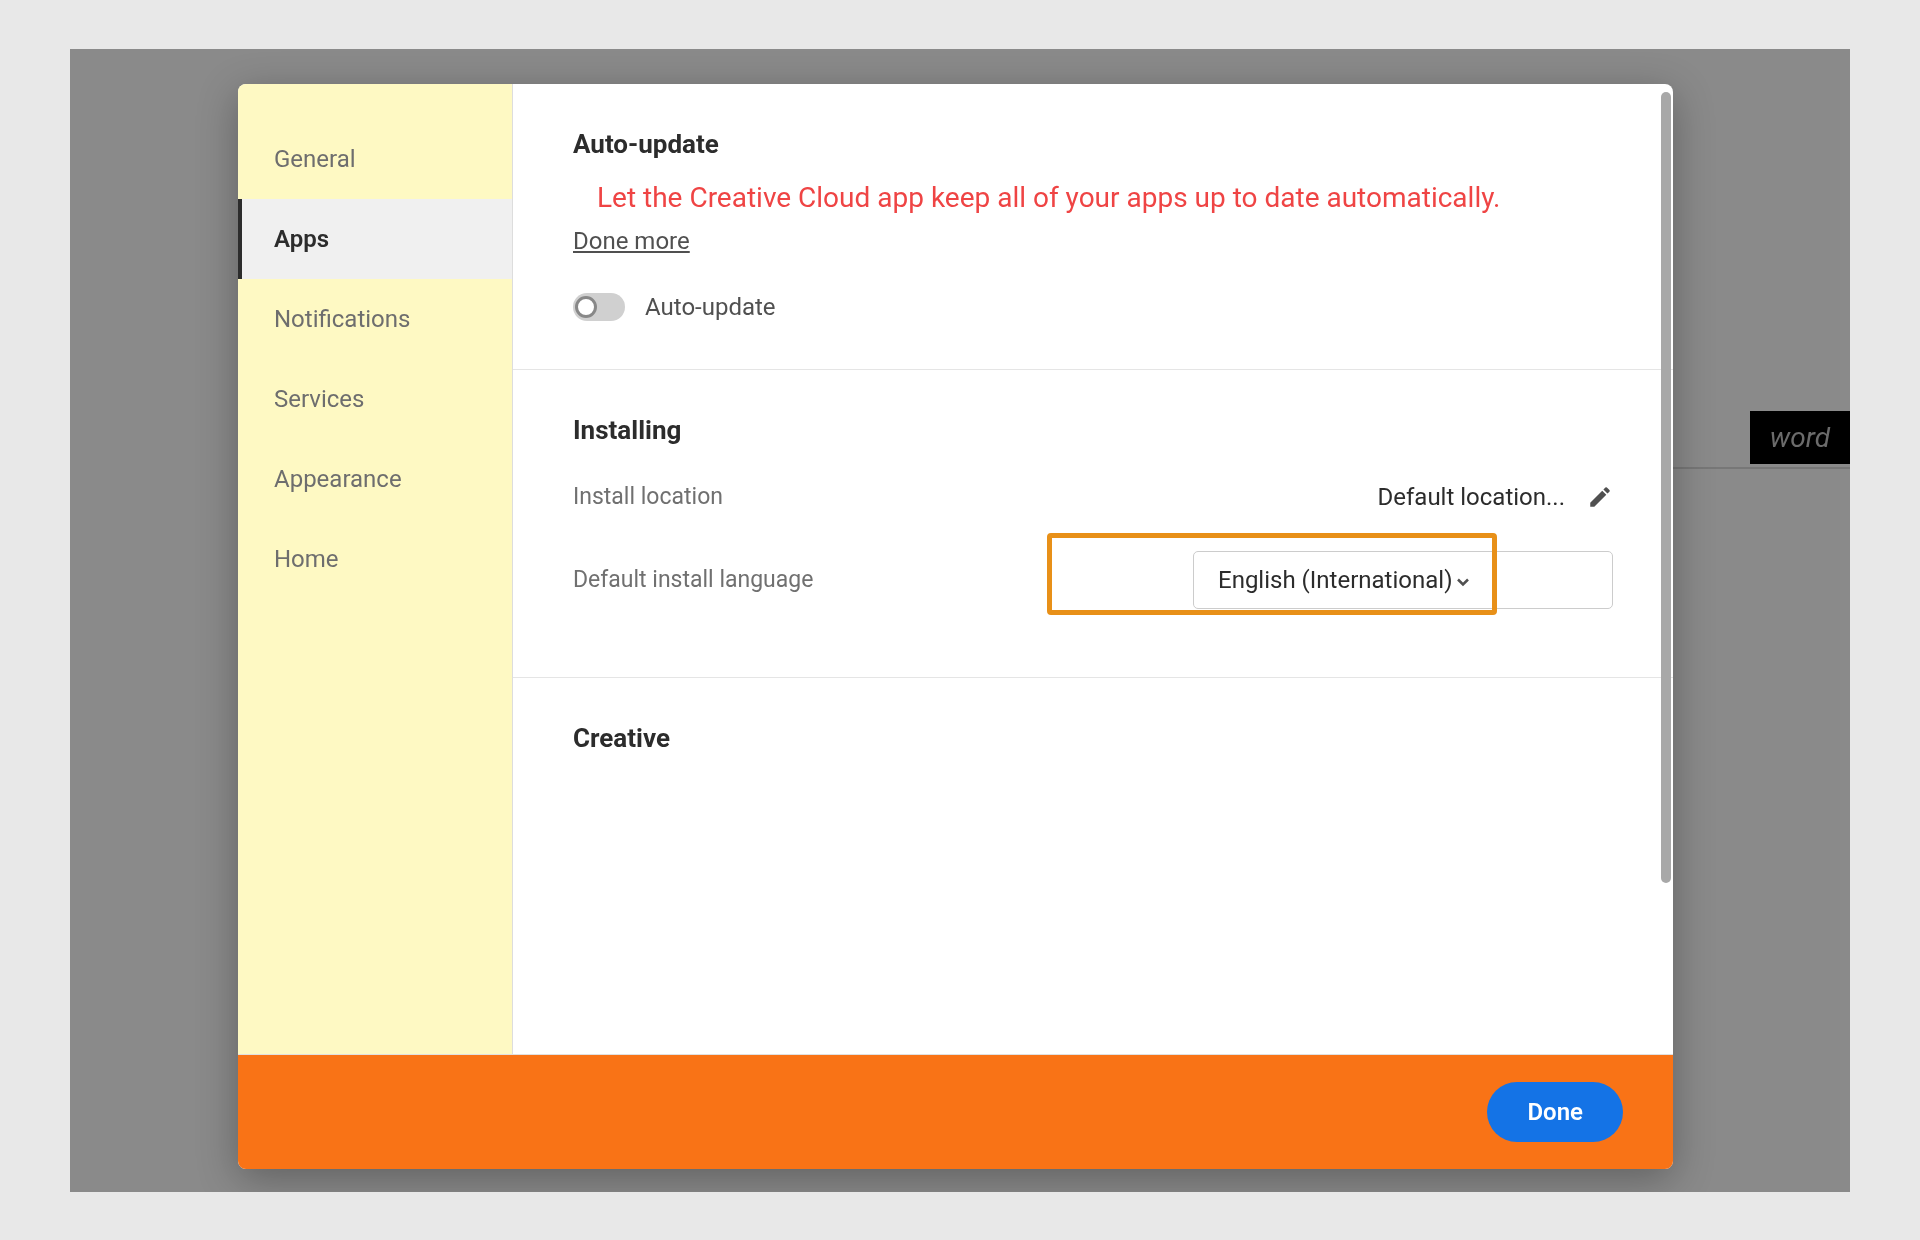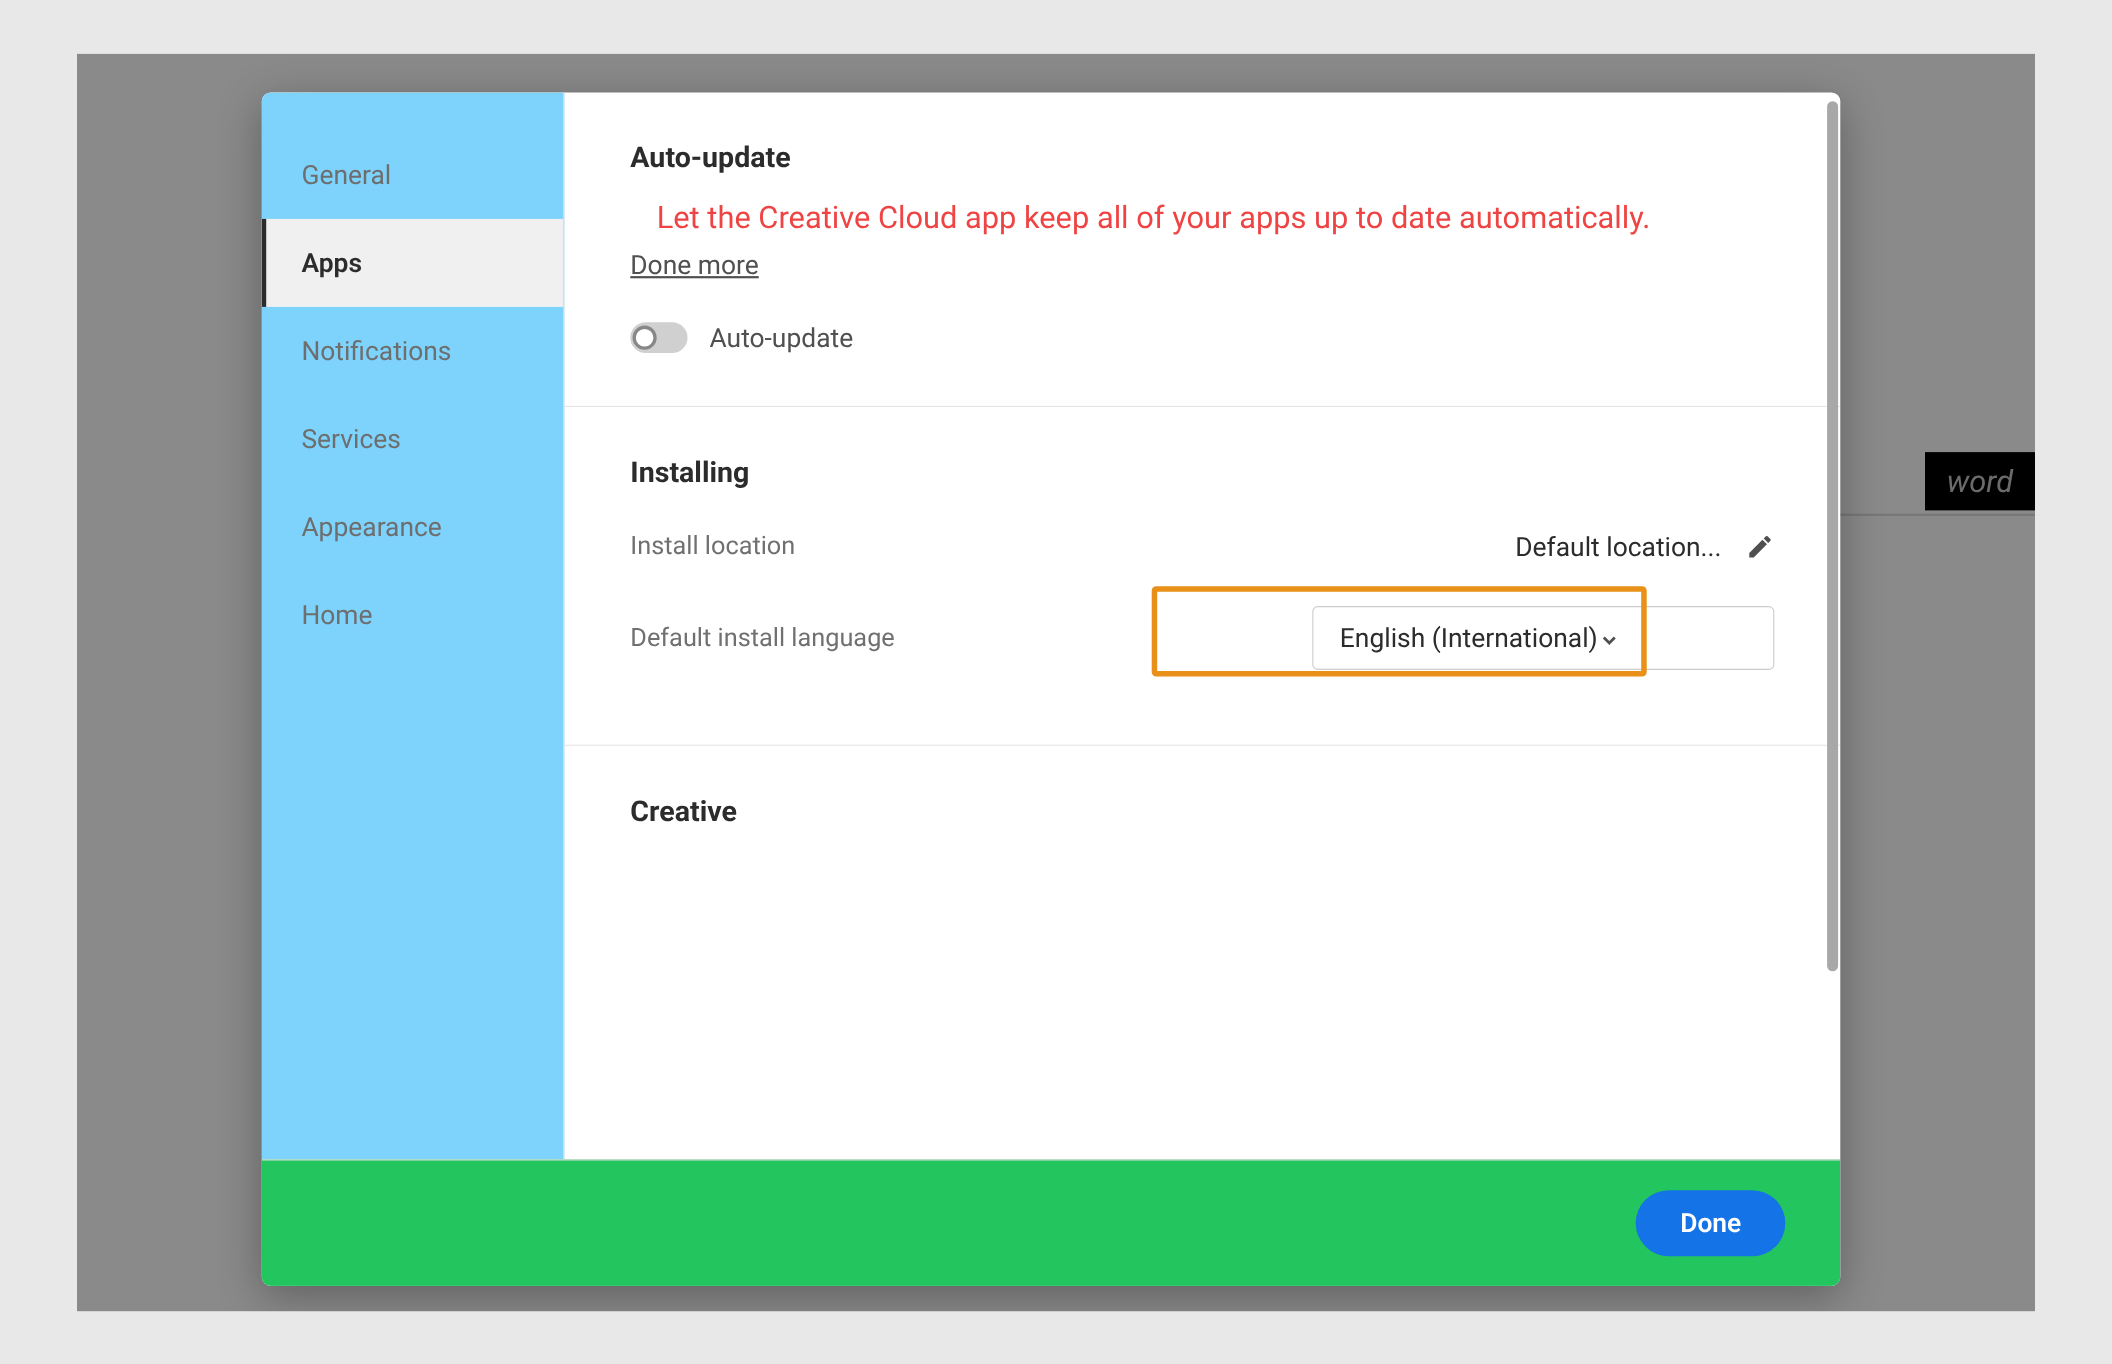--- a/index.html
+++ b/index.html
@@ -61,21 +61,21 @@
     }
 
     .modal-body {
       flex: 1;
       display: flex;
       min-height: 0;
     }
 
     .sidebar {
       width: 275px;
-      background: #7dd3fc;
+      background: #fef9c3;
       border-right: 1px solid #ddd;
       padding-top: 35px;
     }
 
     .sidebar-item {
       padding: 26px 32px;
       font-size: 24px;
       color: #6e6e6e;
       cursor: pointer;
       border-left: 4px solid transparent;
@@ -235,21 +235,21 @@
       pointer-events: none;
     }
 
     .footer {
       height: 115px;
       border-top: 1px solid #e0e0e0;
       display: flex;
       align-items: center;
       justify-content: flex-end;
       padding: 0 50px;
-      background: #22c55e;
+      background: #f97316;
     }
 
     .done-button {
       background: #1473e6;
       color: #fff;
       border: none;
       font-size: 24px;
       font-weight: 600;
       padding: 16px 40px;
       border-radius: 30px;

